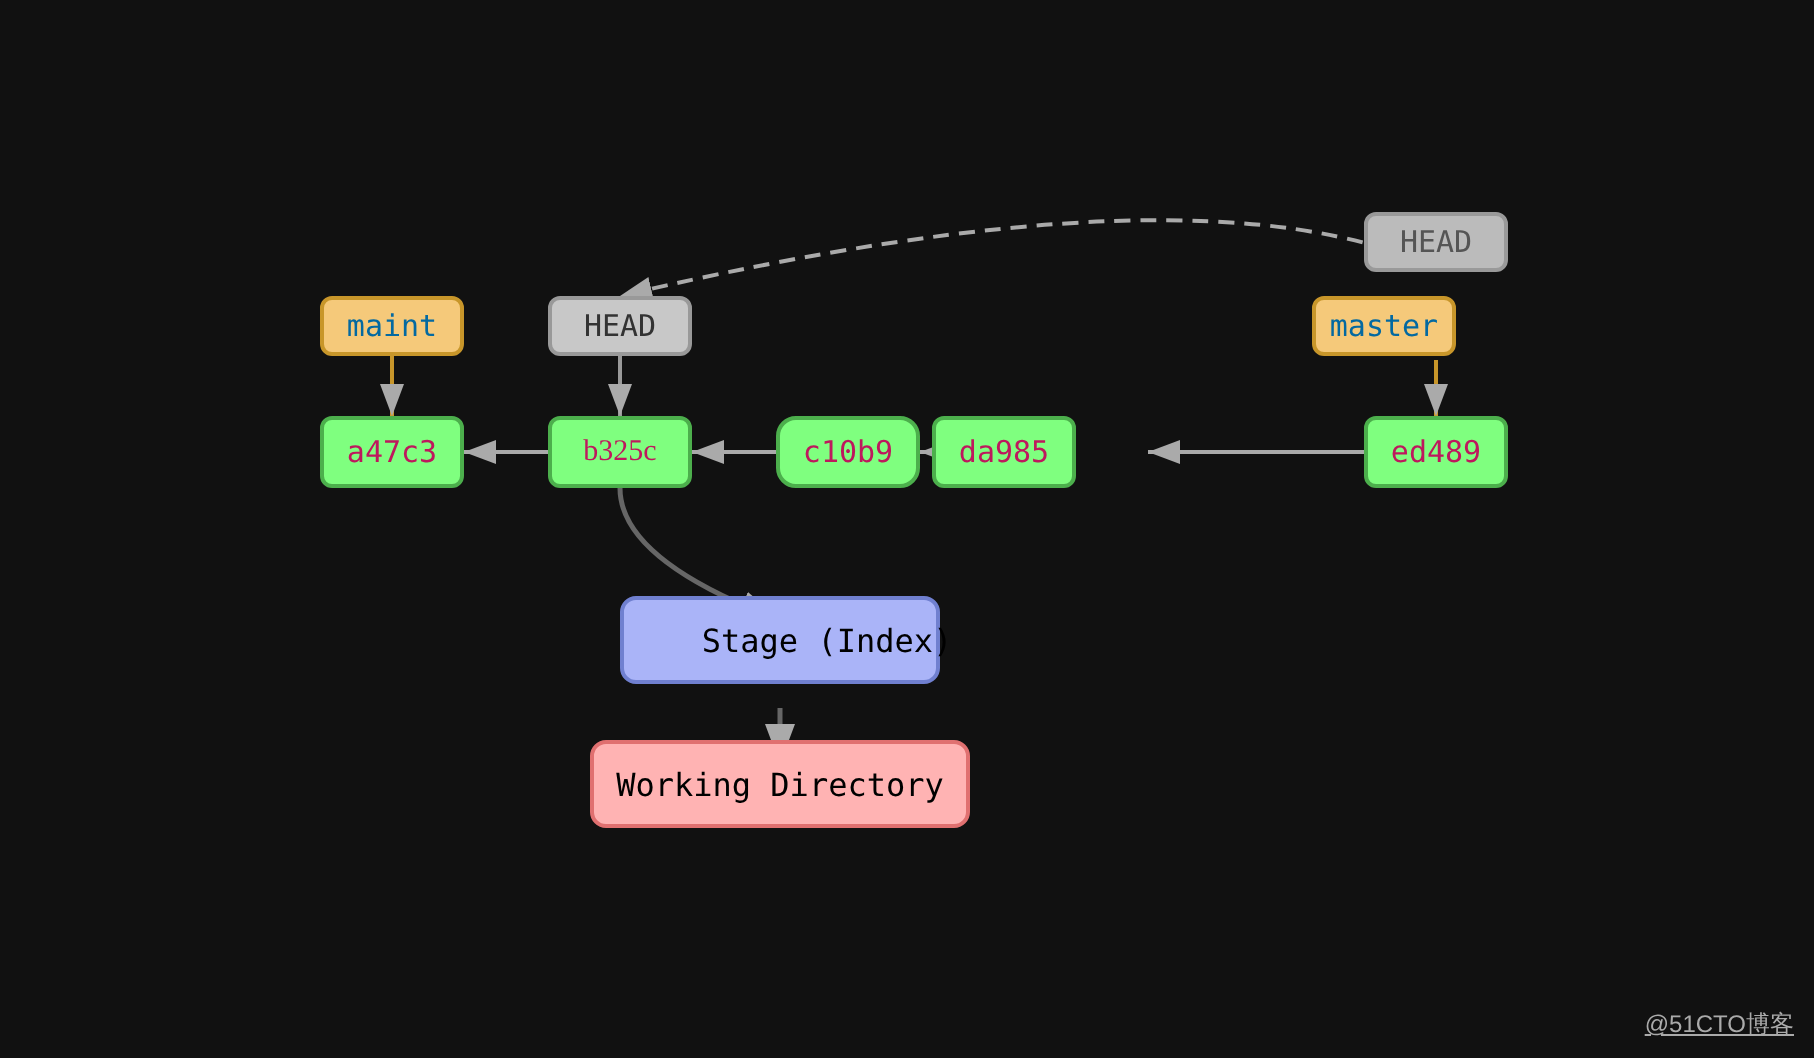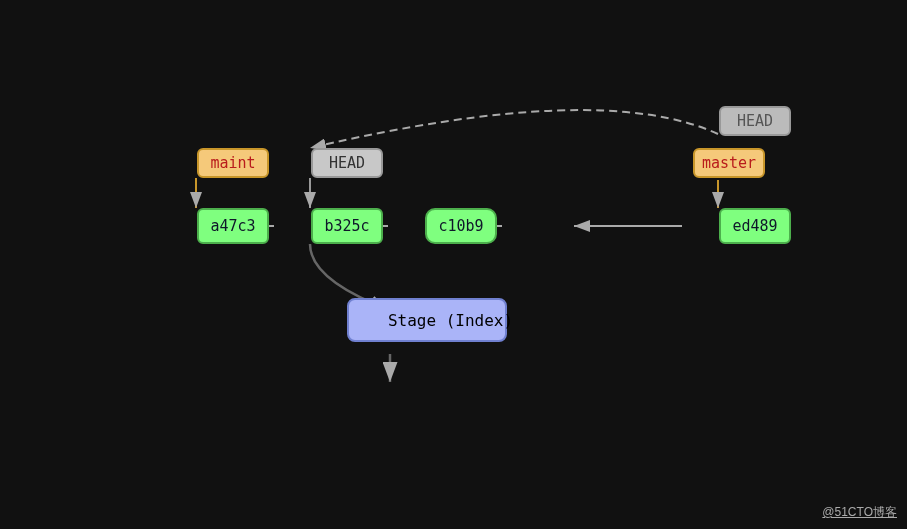--- a/index.html
+++ b/index.html
@@ -19,33 +19,32 @@
     }
     .node {
       position: absolute;
       border-radius: 6px;
       display: flex;
       align-items: center;
       justify-content: center;
       font-size: 15px;
       font-weight: normal;
       white-space: nowrap;
-      margin-left: 37px;
     }
     .node-commit {
       background: #7fff7f;
       border: 2px solid #4caf4c;
-      color: #0f172a;
+      color: #be185d;
       width: 72px;
       height: 36px;
     }
     .node-label-orange {
       background: #f5c97a;
       border: 2px solid #c8962a;
-      color: #b91c1c;
+      color: #0369a1;
       width: 72px;
       height: 30px;
     }
     .node-label-gray {
       background: #c8c8c8;
       border: 2px solid #999;
       color: #333;
       width: 72px;
       height: 30px;
     }
@@ -133,31 +132,37 @@
     <span style="color:#555;">HEAD</span>
   </div>
 
   <div class="node node-label-orange" style="left:656px; top:148px;">
     <span>master</span>
   </div>
 
   <div class="node node-commit" style="left:160px; top:208px;">
     <span>a47c3</span>
   </div>
-  <div class="node node-commit" style="left:274px; top:208px;">
+  <div class="node node-commit" style="left:274px; top:208px;font-family:Liberation Serif, serif;">
     <span>b325c</span>
   </div>
   <div class="node node-commit" style="left:388px; top:208px;border-radius:10px;">
     <span>c10b9</span>
+  </div>
+  <div class="node node-commit" style="left:466px; top:208px;">
+    <span>da985</span>
   </div>
   <div class="node node-commit" style="left:682px; top:208px;">
     <span>ed489</span>
   </div>
 
   <div class="node node-stage" style="left:310px; top:298px;padding-left:47px;">
     <span>Stage (Index)</span>
   </div>
 
+  <div class="node node-working" style="left:295px; top:370px;">
+    <span>Working Directory</span>
+  </div>
 
   <div class="watermark">
     <span>@51CTO博客</span>
   </div>
 </div>
 
 </body></html>

